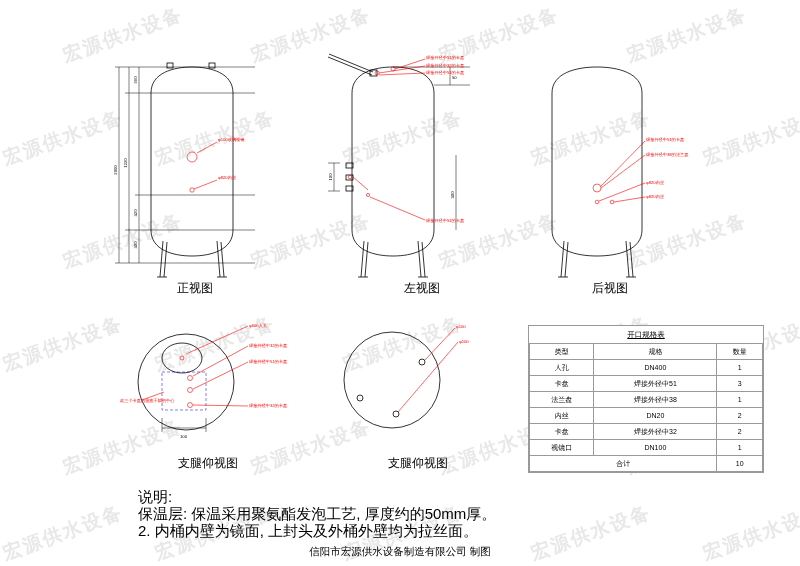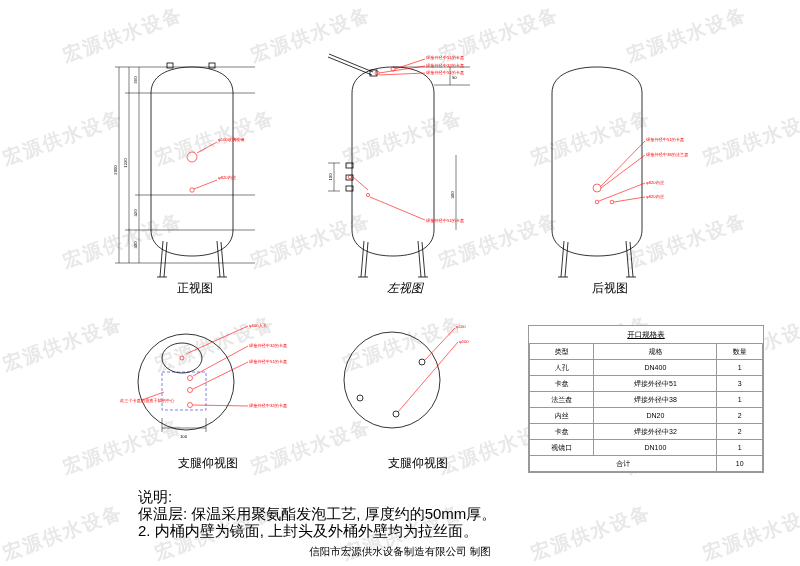--- a/index.html
+++ b/index.html
@@ -238,21 +238,21 @@
       </g>
       <text class="lbl-red" x="106" y="14">焊接外径中51的卡盘</text>
       <text class="lbl-red" x="106" y="22">焊接外径中32的卡盘</text>
       <text class="lbl-red" x="106" y="29">焊接外径中51的卡盘</text>
       <text class="lbl-red" x="106" y="177">焊接外径中51的卡盘</text>
       <text class="lbl-blk" x="132" y="34">50</text>
       <text class="lbl-v" x="12" y="132" transform="rotate(-90 12 132)" text-anchor="middle">100</text>
       <text class="lbl-v" x="134" y="150" transform="rotate(-90 134 150)" text-anchor="middle">300</text>
     </svg>
   </div>
-  <div class="caption" style="left:365px; top:280px; width:80px;font-style:italic;">左视图</div>
+  <div class="caption" style="left:382px; top:280px; width:80px;">左视图</div>
 
   <div class="view" style="left:530px; top:45px;">
     <svg width="190" height="240" viewBox="0 0 190 240">
       <g class="blk">
         <path d="M22 48 C22 28, 46 22, 67 22 C88 22, 112 28, 112 48"></path>
         <line x1="22" y1="48" x2="22" y2="185"></line>
         <line x1="112" y1="48" x2="112" y2="185"></line>
         <path d="M22 185 C22 205, 46 211, 67 211 C88 211, 112 205, 112 185"></path>
         <line x1="34" y1="196" x2="31" y2="232"></line>
         <line x1="38" y1="197" x2="35" y2="232"></line>

